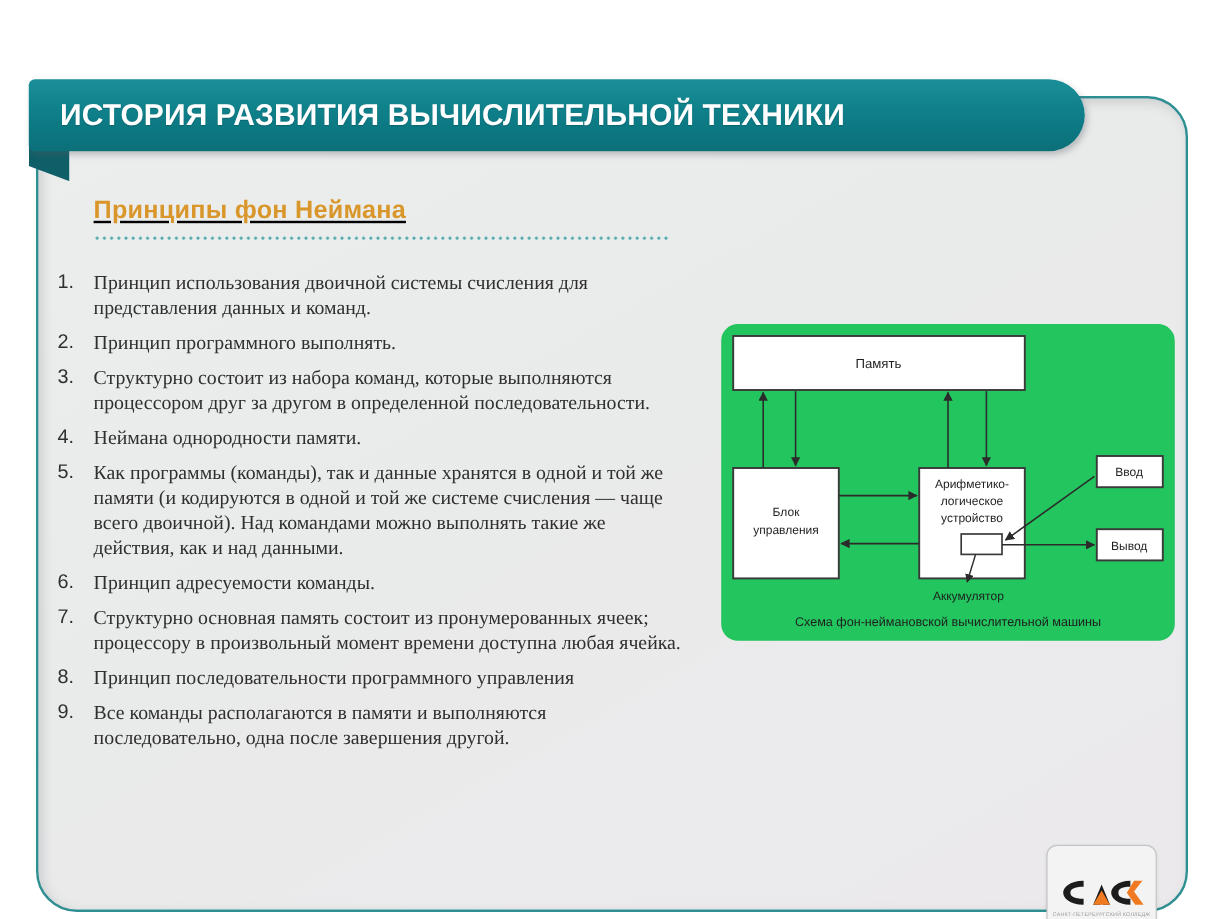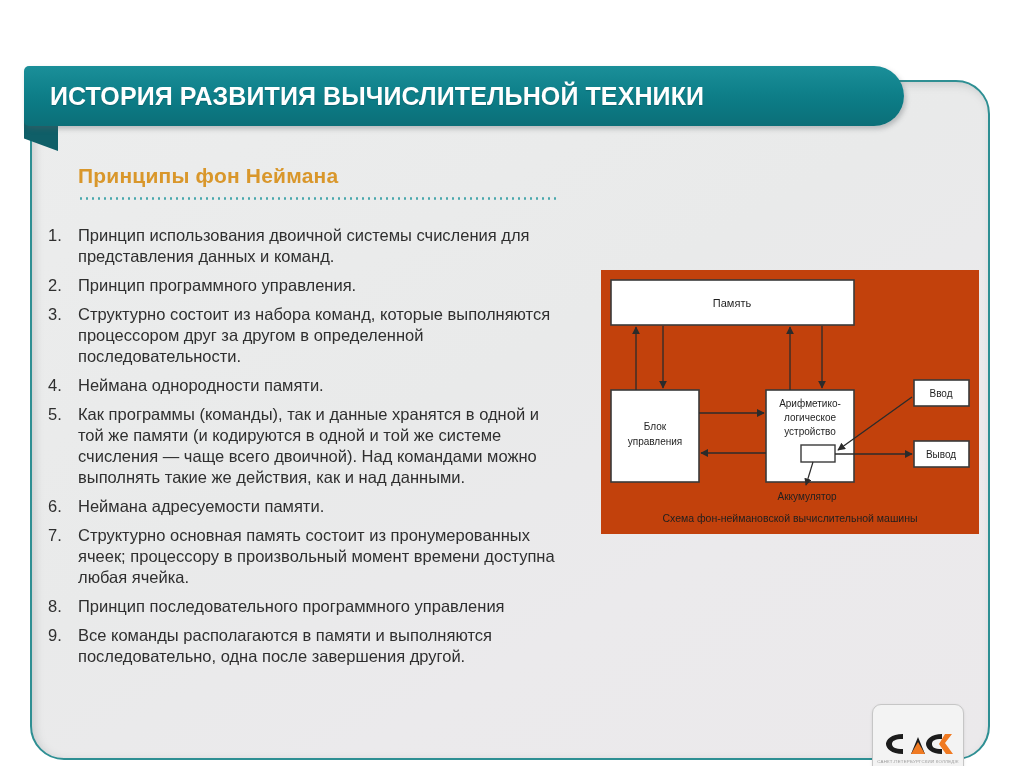--- a/index.html
+++ b/index.html
@@ -82,20 +82,21 @@
     text-shadow: 0 1px 1px rgba(0,0,0,0.18);
     font-family: "Liberation Sans", "DejaVu Sans", sans-serif;
   }
 
   
   #subtitle-block {
     position: absolute;
     left: 78px;
     top: 120px;
     width: 480px;
+    text-decoration: underline;
   }
   #subtitle {
     color: #d9972b;
     font-size: 21px;
     font-weight: bold;
     font-family: "Liberation Sans", "DejaVu Sans", sans-serif;
     letter-spacing: 0.2px;
   }
   #subtitle-rule {
     margin-top: 9px;
@@ -124,31 +125,32 @@
     color: #2f2f2f;
     font-size: 16.5px;
     line-height: 21px;
     font-family: "Liberation Sans", "DejaVu Sans", sans-serif;
   }
   .principle .txt {
     flex: 1 1 auto;
     color: #2f2f2f;
     font-size: 16.5px;
     line-height: 21px;
-    font-family: Liberation Sans, sans-serif;
+    font-family: Liberation Serif, serif;
   }
 
   
   #diagram-card {
     position: absolute;
     left: 601px;
     top: 226px;
     width: 378px;
     height: 264px;
-    background: #c2410c;
+    background: #22c55e;
+    border-radius: 14px;
   }
   #diagram-svg { display: block; }
 
   
   #logo {
     position: absolute;
     left: 872px;
     top: 660px;
     width: 90px;
     height: 90px;
@@ -202,45 +204,45 @@
     <div id="subtitle-rule"></div>
   </div>
 
   <div id="principles">
     <div class="principle">
       <span class="num">1.</span>
       <span class="txt">Принцип использования двоичной системы счисления для представления данных и команд.</span>
     </div>
     <div class="principle">
       <span class="num">2.</span>
-      <span class="txt">Принцип программного управления.</span>
+      <span class="txt">Принцип программного выполнять.</span>
     </div>
     <div class="principle">
       <span class="num">3.</span>
       <span class="txt">Структурно состоит из набора команд, которые выполняются процессором друг за другом в определенной последовательности.</span>
     </div>
     <div class="principle">
       <span class="num">4.</span>
       <span class="txt">Неймана однородности памяти.</span>
     </div>
     <div class="principle">
       <span class="num">5.</span>
       <span class="txt">Как программы (команды), так и данные хранятся в одной и той же памяти (и кодируются в одной и той же системе счисления — чаще всего двоичной). Над командами можно выполнять такие же действия, как и над данными.</span>
     </div>
     <div class="principle">
       <span class="num">6.</span>
-      <span class="txt">Неймана адресуемости памяти.</span>
+      <span class="txt">Принцип адресуемости команды.</span>
     </div>
     <div class="principle">
       <span class="num">7.</span>
       <span class="txt">Структурно основная память состоит из пронумерованных ячеек; процессору в произвольный момент времени доступна любая ячейка.</span>
     </div>
     <div class="principle">
       <span class="num">8.</span>
-      <span class="txt">Принцип последовательного программного управления</span>
+      <span class="txt">Принцип последовательности программного управления</span>
     </div>
     <div class="principle">
       <span class="num">9.</span>
       <span class="txt">Все команды располагаются в памяти и выполняются последовательно, одна после завершения другой.</span>
     </div>
   </div>
 
   <div id="diagram-card">
     <svg id="diagram-svg" width="378" height="264" viewBox="0 0 378 264">
       <defs>

